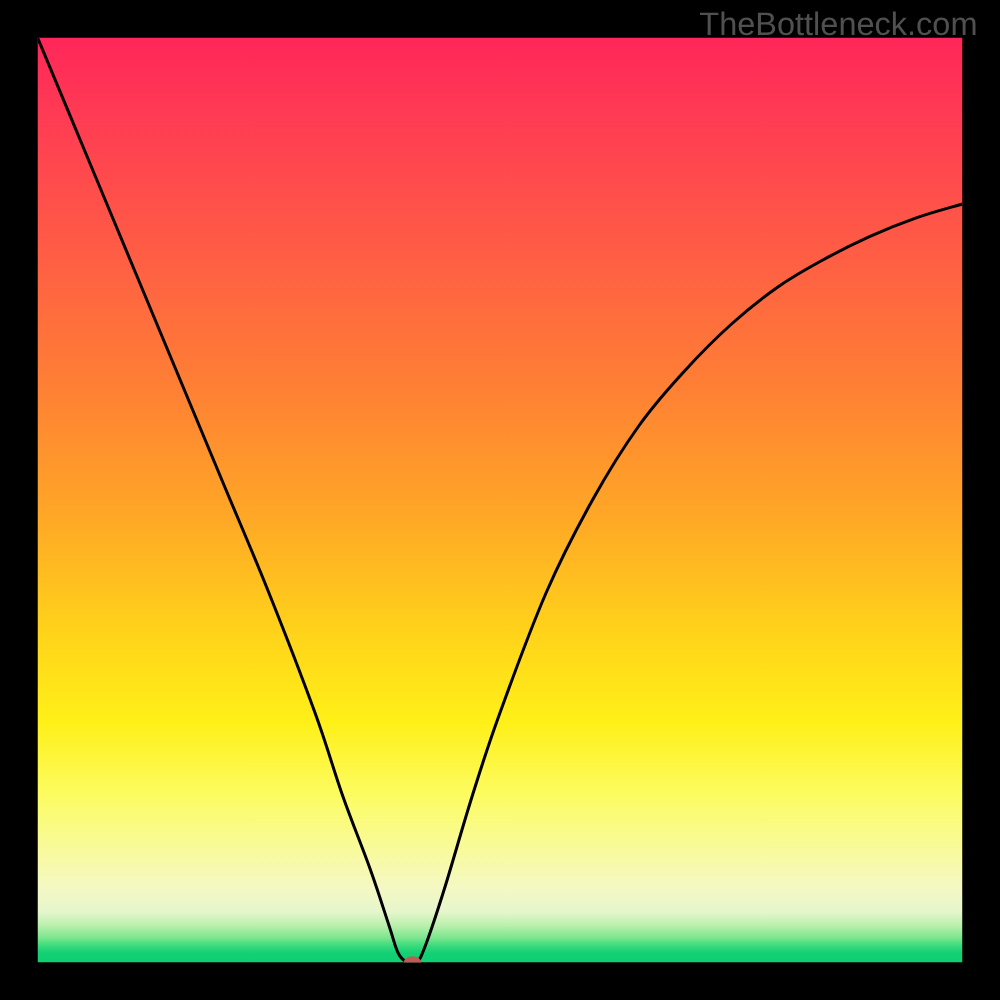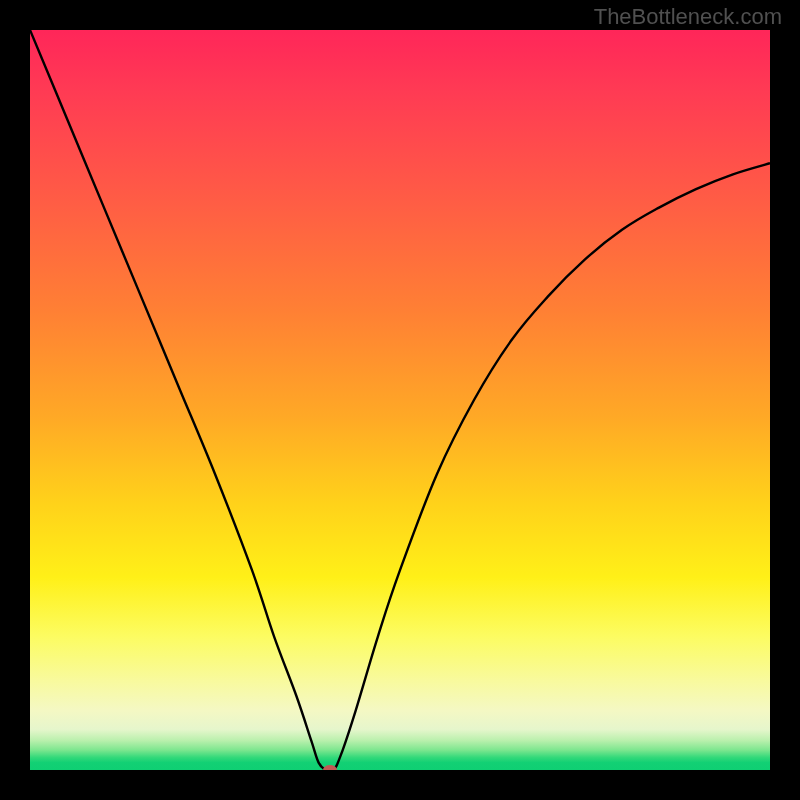--- a/index.html
+++ b/index.html
@@ -8,21 +8,21 @@
     height: 800px;
     background: #000;
     position: relative;
     font-family: Arial, sans-serif;
   }
   .watermark {
     position: absolute;
     top: 4px;
     right: 18px;
     color: #505050;
-    font-size: 22px;
+    font-size: 26px;
     font-weight: normal;
     letter-spacing: 0;
     z-index: 3;
     margin-left: 44px;
   }
   .outer-frame {
     position: absolute;
     top: 0;
     left: 0;
     width: 800px;

